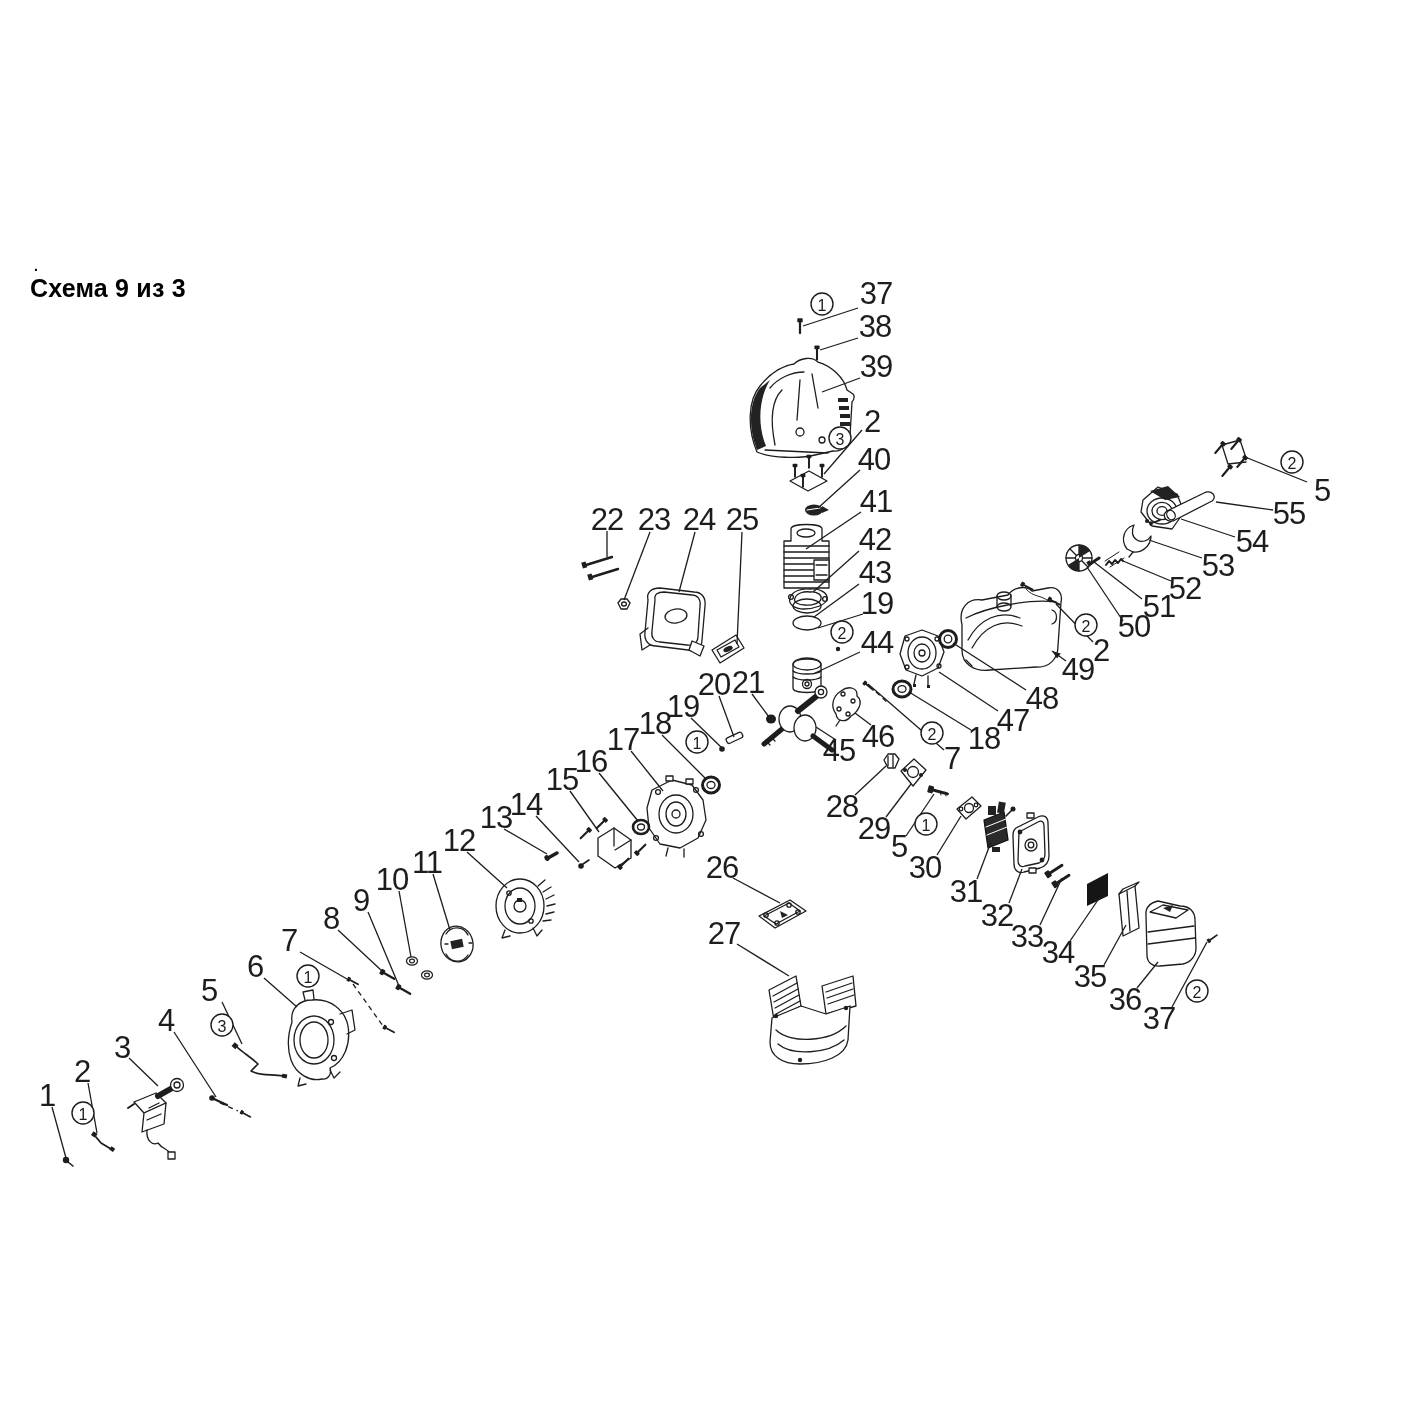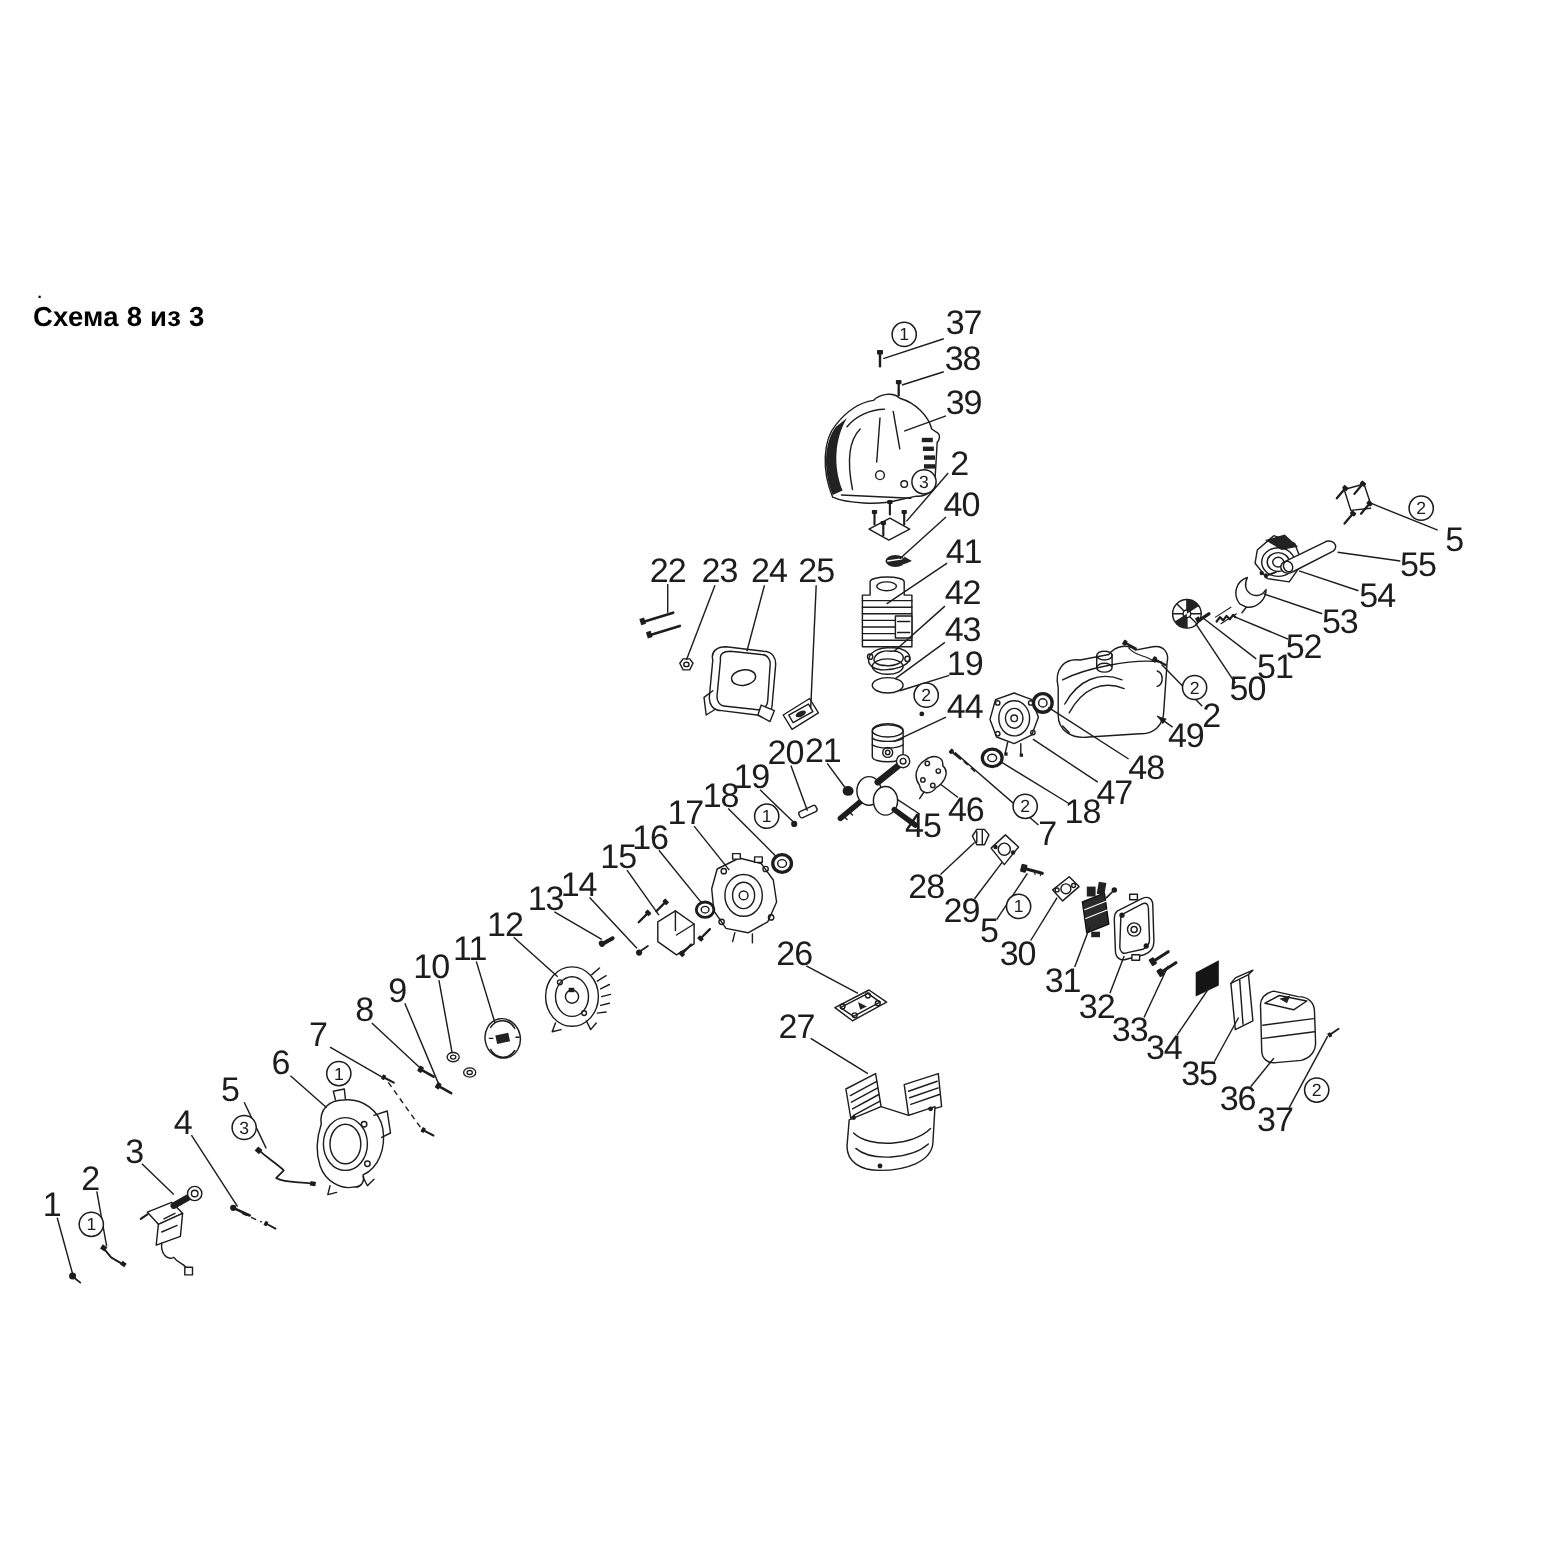--- a/index.html
+++ b/index.html
@@ -11,21 +11,21 @@
   svg text.lbl{font-family:"Liberation Sans",sans-serif;font-size:31px;fill:#1d1d1d;letter-spacing:-1px;}
   svg text.mk{font-family:"Liberation Sans",sans-serif;font-size:16px;fill:#1d1d1d;}
   .leader{stroke:#1d1d1d;stroke-width:1.3;fill:none;}
   .leader.dash{stroke-dasharray:5,4;}
 </style>
 </head>
 <body>
 
 <div id="stage">
   <div id="title-dot">.</div>
-  <div id="title-block">Схема 8 из 3</div>
+  <div id="title-block">Схема 9 из 3</div>
 
   <svg id="diagram-svg" width="1425" height="1425" viewBox="0 0 1425 1425" xmlns="http://www.w3.org/2000/svg">
     <defs>
       <g id="bolt">
         <rect x="-4.5" y="-3.2" width="4.8" height="6.4" rx="1" fill="#1d1d1d" stroke="none"></rect>
         <path d="M0,0 L13,0" stroke="#1d1d1d" stroke-width="2.6"></path>
       </g>
       <g id="washer" stroke="#1d1d1d" stroke-width="1.2" fill="#fff">
         <ellipse rx="5.5" ry="4.2"></ellipse>
           <ellipse rx="2.4" ry="1.8"></ellipse>

